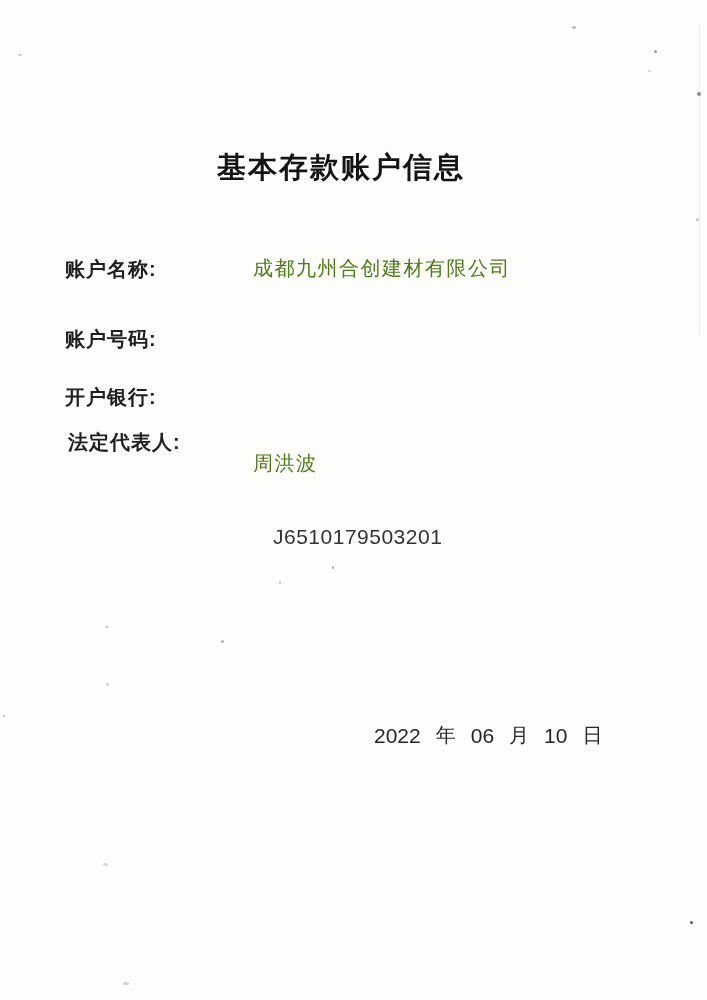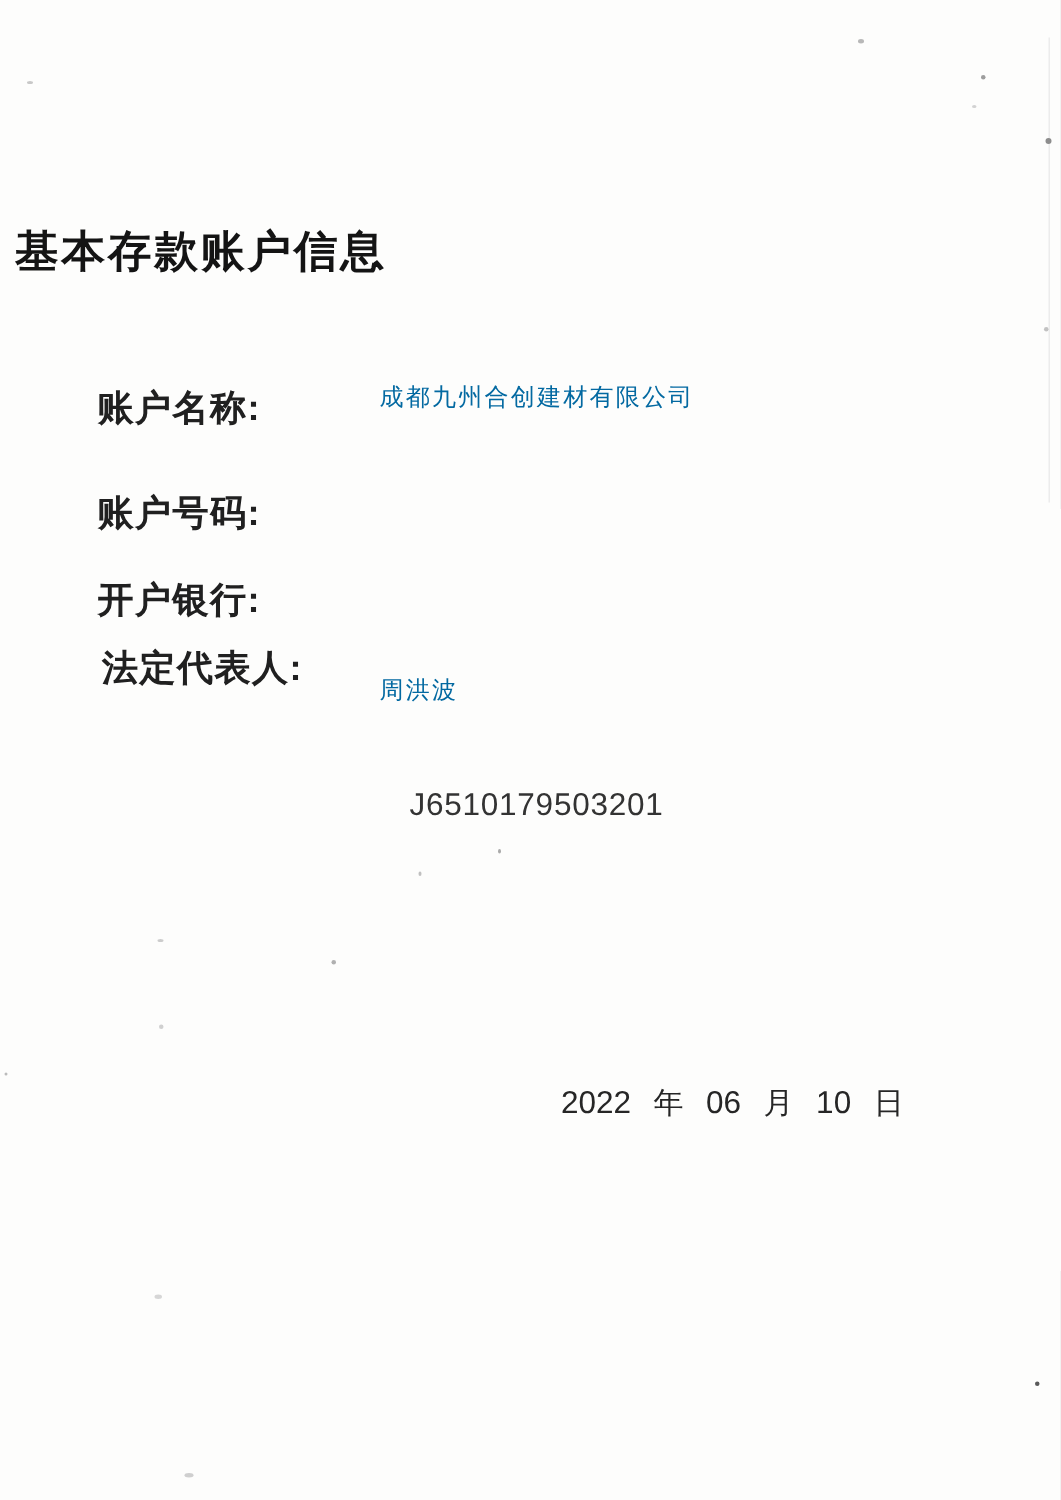--- a/index.html
+++ b/index.html
@@ -16,42 +16,41 @@
     background: #fdfdfc;
     overflow: hidden;
     color: #1f1f1f;
   }
   .title {
     position: absolute;
     left: 0;
     top: 148px;
     width: 682px;
     margin: 0;
-    text-align: left;
+    text-align: center;
     font-family: "Liberation Serif", serif;
     font-size: 29px;
     font-weight: 700;
     letter-spacing: 2px;
     color: #141414;
-    padding-left: 10px;
   }
   .field-label {
     position: absolute;
-    font-size: 24px;
+    font-size: 20px;
     font-weight: 700;
     color: #202020;
     letter-spacing: 1px;
     white-space: nowrap;
   }
   .field-value {
     position: absolute;
     left: 253px;
-    font-size: 16px;
+    font-size: 20px;
     font-weight: 400;
-    color: #0369a1;
+    color: #4d7c0f;
     letter-spacing: 1.5px;
     white-space: nowrap;
   }
   .field-value.numeric {
     font-size: 21px;
     letter-spacing: 0.5px;
     color: #333333;
   }
   .date-line {
     position: absolute;

